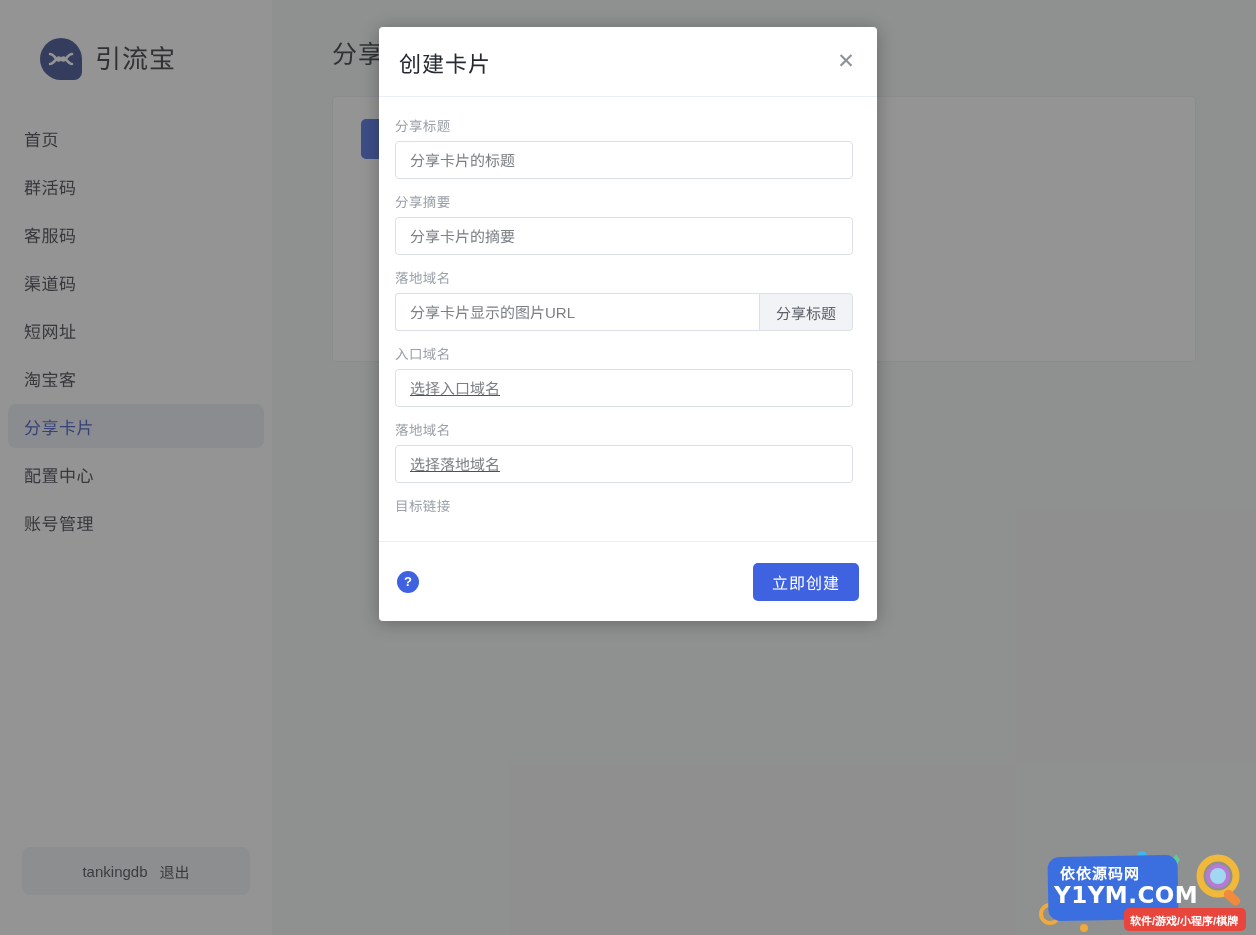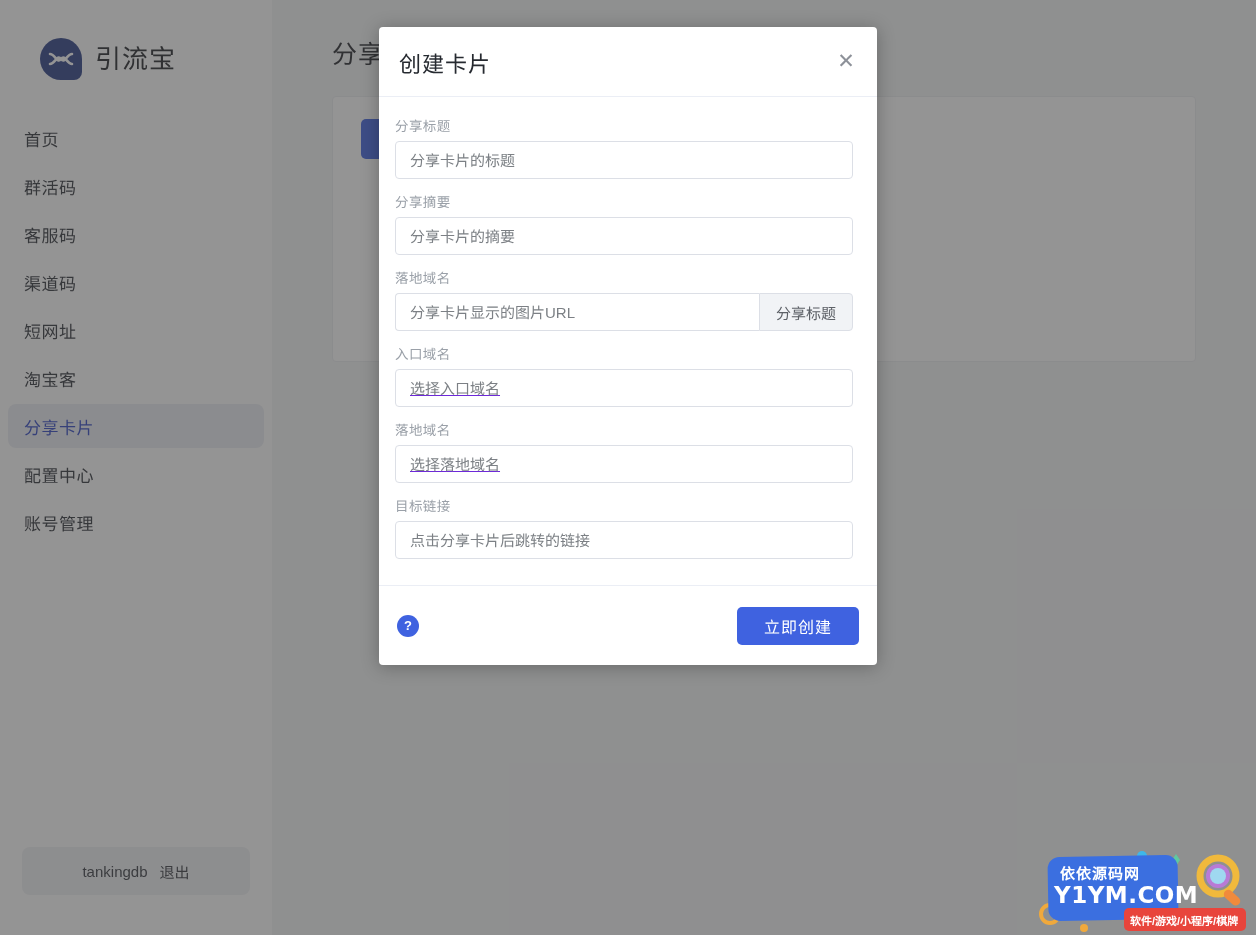--- a/index.html
+++ b/index.html
@@ -203,21 +203,21 @@
   .help-badge {
     width: 22px; height: 22px;
     border-radius: 50%;
     background: #3f62e0;
     color: #fff;
     font-size: 13px; font-weight: bold;
     display: flex; align-items: center; justify-content: center;
     cursor: pointer;
   }
   .submit-btn {
-    height: 38px; padding: 0 27px;
+    height: 38px; padding: 0 19px;
     background: #3f62e0;
     color: #fff;
     font-size: 16px;
     border: none;
     border-radius: 5px;
     cursor: pointer;
     letter-spacing: 1px;
     font-family: Liberation Serif, serif;
   }
 
@@ -363,21 +363,20 @@
       <input class="form-control select-like" type="text" readonly="" placeholder="选择入口域名" style="">
     </div>
 
     <div class="form-group">
       <label class="form-label">落地域名</label>
       <input class="form-control select-like" type="text" readonly="" placeholder="选择落地域名" style="">
     </div>
 
     <div class="form-group">
       <label class="form-label">目标链接</label>
-      <input class="form-control" type="text" placeholder="点击分享卡片后跳转的链接" style="">
     </div>
   </div>
 
   <div class="modal-footer">
     <div class="help-badge">?</div>
     <button class="submit-btn">立即创建</button>
   </div>
 </div>
 
 <div id="watermark">

